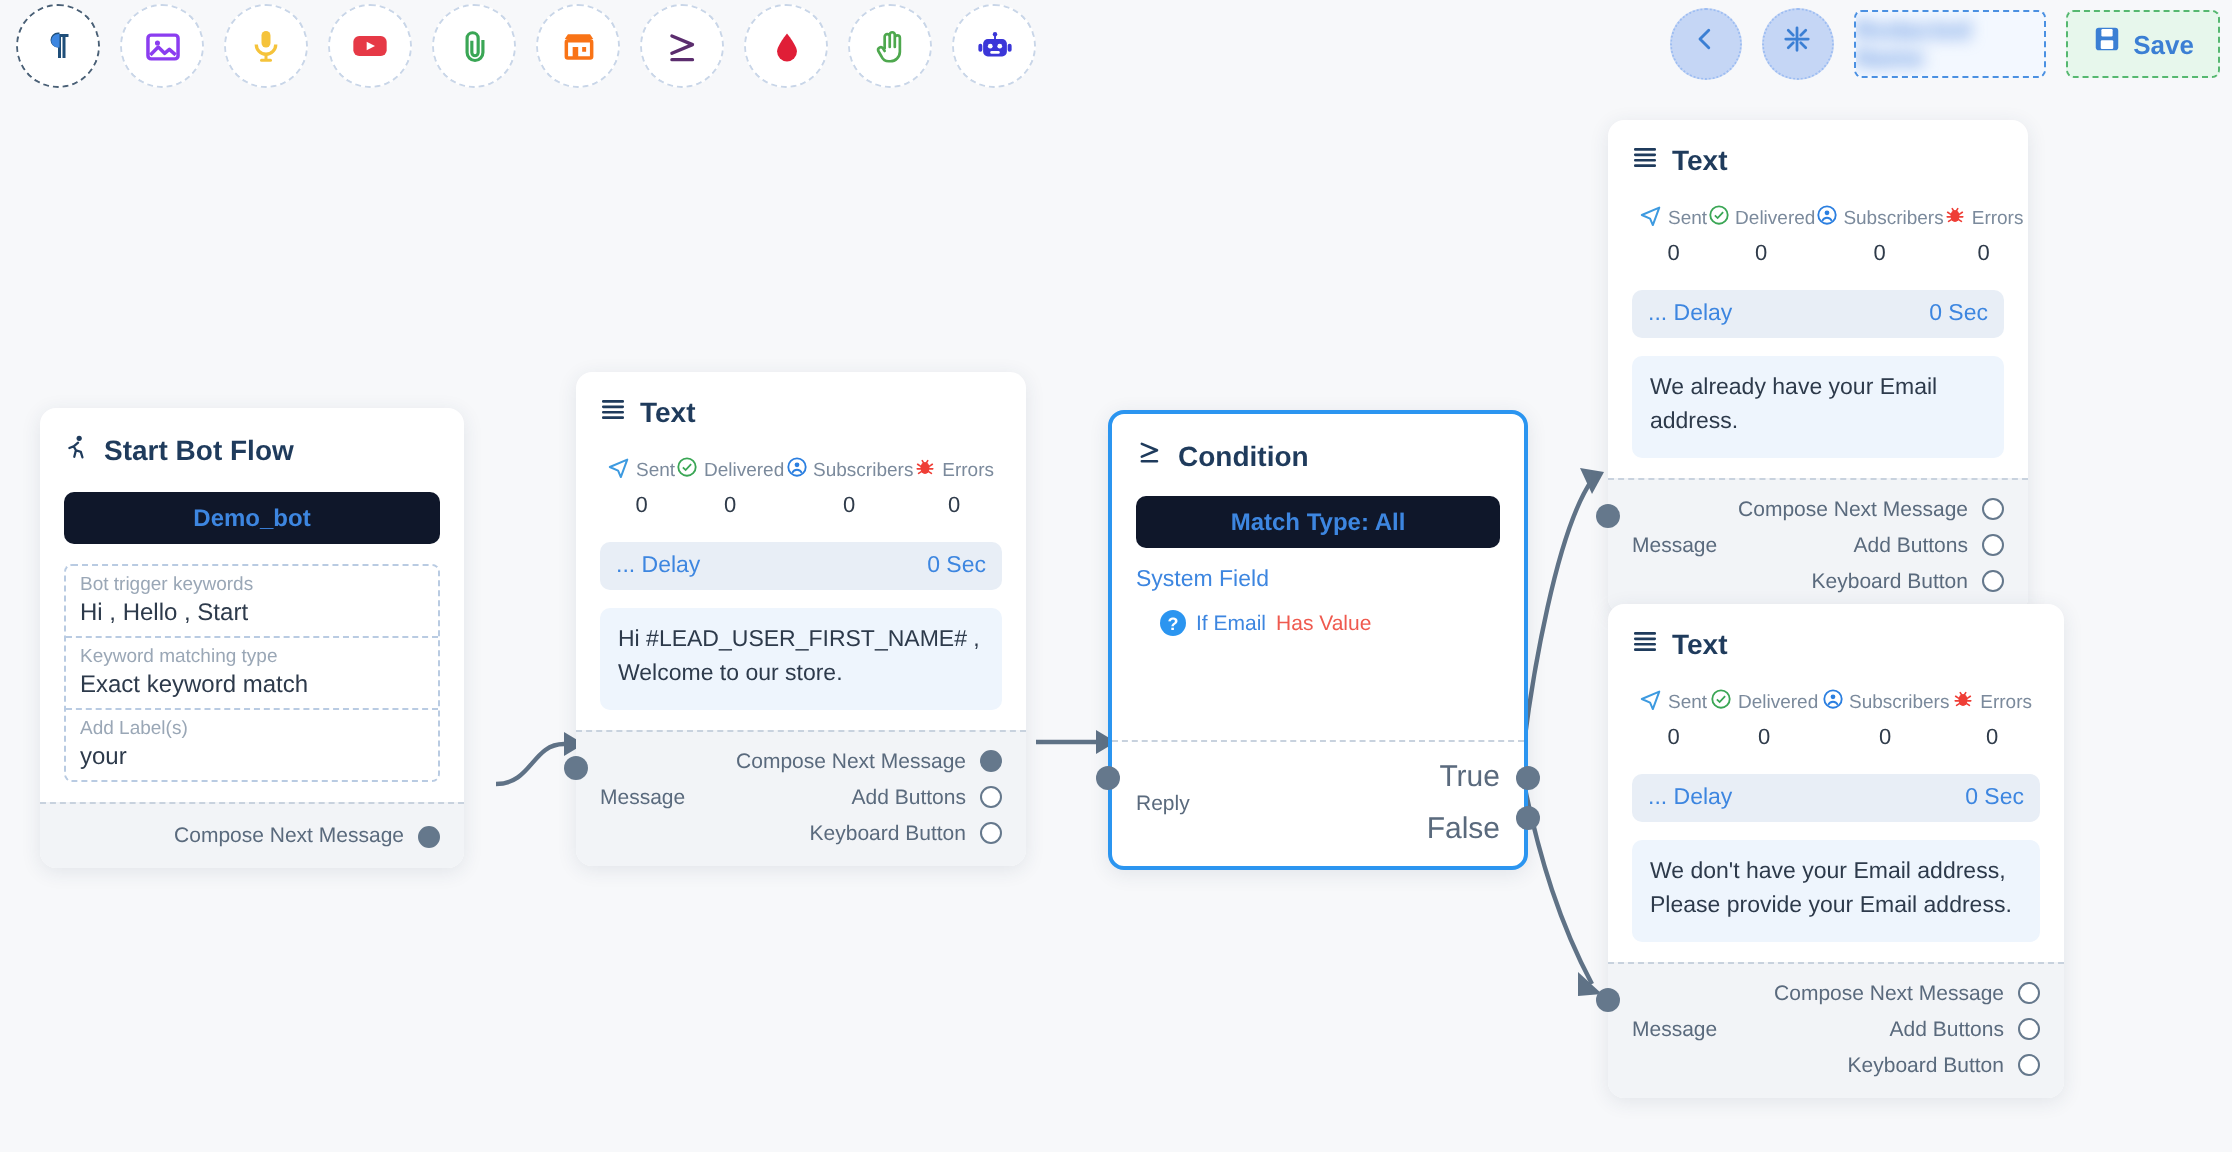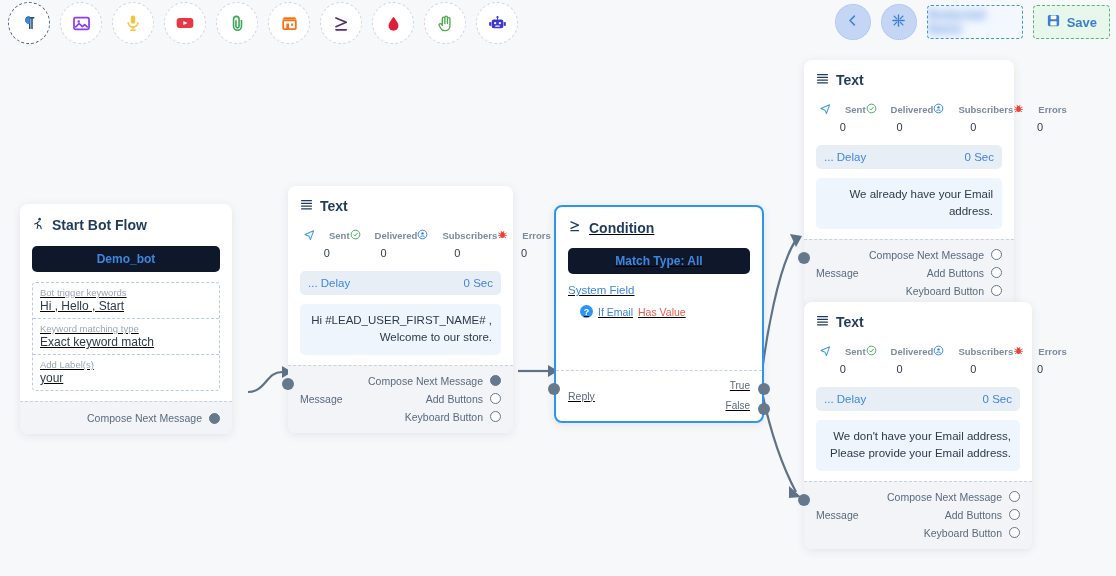--- a/index.html
+++ b/index.html
@@ -72,33 +72,33 @@
     margin-bottom: 12px;
   }
   .node-sub-pill {
     background: #0f172a; border-radius: 5px;
     height: 26px; display:flex; align-items:center; justify-content:center;
     font-size: 12px; color: #3d86e0; font-weight: 600;
     margin-bottom: 10px;
   }
   .stats { display: flex; justify-content: space-between; padding: 0 4px; margin-bottom: 12px; }
   .stat { display:flex; flex-direction: column; align-items: center; gap: 3px; }
-  .stat-top { display: flex; align-items: center; gap: 14px; font-weight: bold; }
+  .stat-top { display: flex; align-items: center; gap: 3px; }
   .stat-lbl { font-size: 9.5px; color: #7b8a9c; }
   .stat-val { font-size: 11px; color: #2f3b4a; }
   .delay-row {
     background: #e8eef6; border-radius: 5px; height: 24px;
     display: flex; align-items: center; justify-content: space-between;
     padding: 0 8px; margin-bottom: 9px;
   }
   .delay-row span { font-size: 11.5px; color: #3d86e0; }
   .msg-box {
     background: #eef5fd; border-radius: 5px;
     padding: 8px 9px;
-    font-size: 11.5px; color: #2d3a4b; line-height: 1.5; text-align: right;
+    font-size: 11.5px; color: #2d3a4b; line-height: 1.5;
   }
   .node-footer {
     border-top: 1px dashed #c8d2de;
     background: #f2f4f7;
     border-bottom-left-radius: 8px; border-bottom-right-radius: 8px;
     padding: 9px 12px 10px 12px;
     position: relative;
   }
   .foot-first { display: flex; align-items: center; justify-content: space-between; }
   .foot-left { font-size: 10.5px; color: #5a6a7d; }
@@ -113,39 +113,39 @@
   .port-anchor-left {
     position: absolute; left: -6px; width: 12px; height: 12px; border-radius: 50%;
     background: #65788c;
   }
   .port-anchor-right {
     position: absolute; right: -6px; width: 12px; height: 12px; border-radius: 50%;
     background: #65788c;
   }
 
   
-  .kv-wrap { border: 1px dashed #b9cbe2; border-radius: 4px; text-decoration: underline; }
+  .kv-wrap { border: 1px dashed #b9cbe2; border-radius: 4px; }
   .kv { border-bottom: 1px dashed #b9cbe2; padding: 4px 7px 5px 7px; }
   .kv:last-child { border-bottom: none; }
   .kv .k { font-size: 9.5px; color: #9aa7b6; display:block; margin-bottom: 1px; }
   .kv .v { font-size: 12px; color: #2d3a4b; display:block; }
 
   .cond-node { border: 2px solid #2b95f0; }
   .cond-node .node-footer { border-top: 1px dashed #c8d2de; background: #fff; }
   .sysfield { font-size: 11.5px; color: #3d86e0; margin-bottom: 9px; }
   .cond-row { display: flex; align-items: center; gap: 5px; padding-left: 12px; font-size: 10.5px; }
   .qmark {
     width: 13px; height: 13px; border-radius: 50%;
     background: #2b95f0; color: #fff; font-size: 9px; font-weight: 700;
     display:flex; align-items:center; justify-content:center; flex:0 0 auto;
   }
   .cond-a { color: #3d86e0; }
   .cond-b { color: #ef5a4f; }
   .tf-list { display: flex; flex-direction: column; align-items: flex-end; gap: 9px; }
-  .tf-item { display: flex; align-items: center; gap: 9px; font-size: 10px; color: #5a6a7d; justify-content: center; }
+  .tf-item { display: flex; align-items: center; gap: 9px; font-size: 15px; color: #5a6a7d; justify-content: center; }
 
   svg.links { position: absolute; left: 0; top: 0; width: 1116px; height: 528px; pointer-events: none; }
   .linkpath { fill: none; stroke: #5f7286; stroke-width: 2.2; }
 </style>
 </head>
 <body>
 
 <div id="root">
 
   <div class="topbar">
@@ -412,21 +412,21 @@
             </div>
             <div class="foot-item">
               <span>Keyboard Button</span>
               <span class="port"></span>
             </div>
           </div>
         </div>
       </div>
     </div>
 
-    <div class="node cond-node" style="left:554px; top:157px; width:210px;text-decoration:underline;">
+    <div class="node cond-node" style="left:554px; top:157px; width:210px;">
       <div class="node-body">
         <div class="node-title">
           <span>
             <svg width="14" height="14" viewBox="0 0 24 24">
                 <path d="M5 5l13 5.5L5 16M5 20h13" fill="none" stroke="#1f3b5c" stroke-width="2.2" stroke-linecap="round" stroke-linejoin="round"></path>
               </svg>
           </span>
           <span>Condition</span>
         </div>
         <div class="node-sub-pill">Match Type: All</div>

